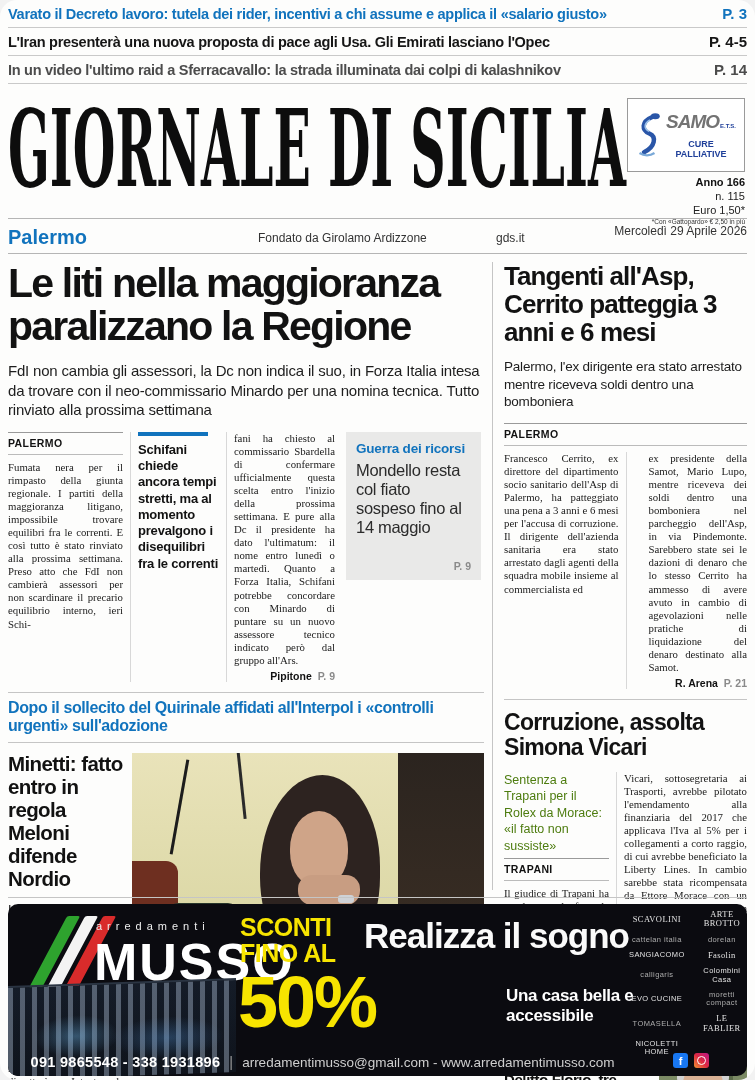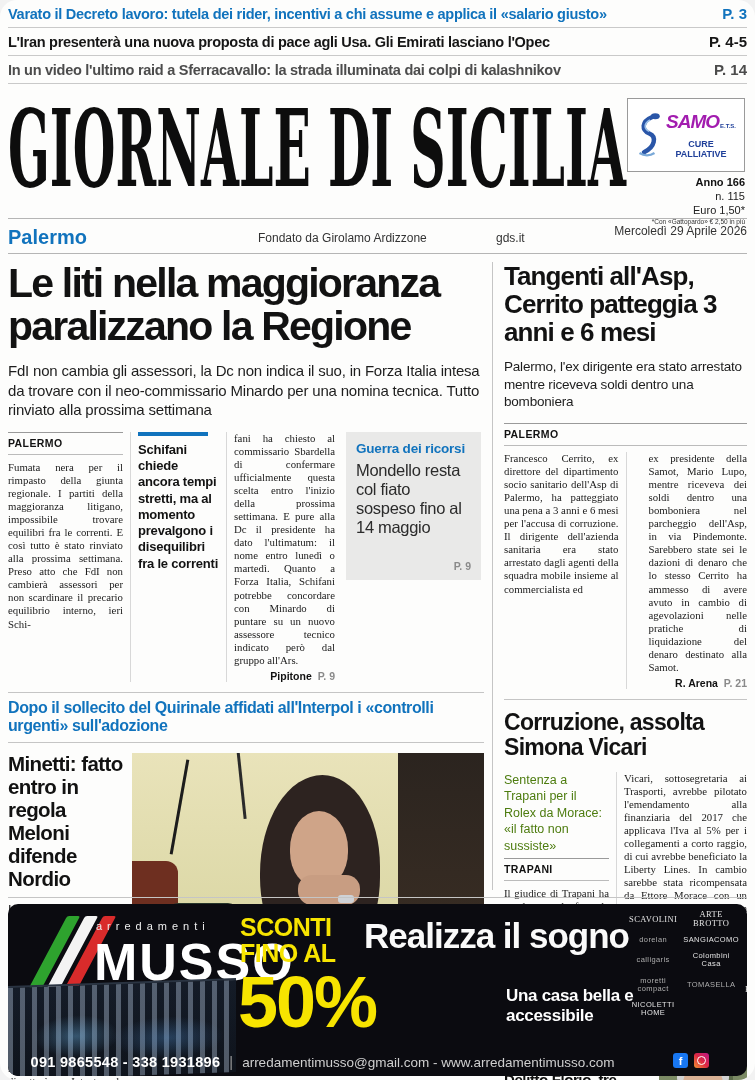--- a/index.html
+++ b/index.html
@@ -18,21 +18,21 @@
   .c-blue { color:#1173bd; }
   .c-black { color:#161616; }
   .c-gray { color:#4c4c4c; }
   
   .masthead { position:absolute; top:88px; left:8px; right:8px; height:128px; }
   .mast-title-svg { position:absolute; left:0; top:0; }
   .samo-box { position:absolute; right:2px; top:10px; width:118px; height:74px;
     border:1px solid #9a9a9a; background:#fff; display:flex; align-items:center; padding:4px; }
   .samo-swirl { width:30px; height:58px; flex:0 0 auto; }
   .samo-right { flex:1; text-align:center; }
-  .samo-name { font-weight:bold; font-style:italic; font-size:19px; color:#a21caf; letter-spacing:-1px; display:inline; }
+  .samo-name { font-weight:bold; font-style:italic; font-size:19px; color:#737373; letter-spacing:-1px; display:inline; }
   .samo-ets { font-weight:bold; font-size:6px; color:#20409a; display:inline; margin-left:1px; }
   .samo-tagline { font-weight:bold; font-size:9px; color:#20409a; margin-top:6px; }
   .issue-info { position:absolute; right:2px; top:88px; text-align:right; line-height:1.25; }
   .issue-anno { font-weight:bold; font-size:11px; }
   .issue-line { font-size:11px; color:#222; }
   .issue-note { font-size:6.5px; color:#333; margin-top:1px; }
   
   .dateline { position:absolute; top:218px; left:8px; right:8px; height:36px;
     border-top:1px solid #b5b5b5; border-bottom:1px solid #b5b5b5; }
   .dl-city { position:absolute; left:0; top:7px; font-weight:bold; font-size:20px; color:#1173bd; }
@@ -130,21 +130,21 @@
     border-top:2px solid #2a3442; transform:skewY(-2deg); }
   .ad-sconti { position:absolute; left:232px; top:10px; color:#f7e400; font-weight:bold; font-size:25px; line-height:1.04; letter-spacing:-0.5px; }
   .ad-50 { position:absolute; left:230px; top:62px; color:#f7e400; font-weight:bold; font-size:72px; letter-spacing:-2px; line-height:1; }
   .ad-slogan { position:absolute; left:356px; top:12px; font-weight:bold; font-size:35px; letter-spacing:-1px; color:#fafafa; }
   .ad-visit { position:absolute; left:358px; top:58px; line-height:1.2; }
   .ad-visit .v-small { font-size:9.5px; color:#bdbdbd; letter-spacing:0.5px; }
   .ad-visit .v-big { font-size:16px; font-weight:bold; color:#fff; line-height:1.1; }
   .ad-visit .v-med { font-size:13.5px; font-weight:bold; color:#fff; line-height:1.25; }
   .ad-casa { position:absolute; left:498px; top:82px; width:140px; font-weight:bold; font-size:17px; line-height:1.2; color:#fff; letter-spacing:-0.3px; }
   .ad-brands { position:absolute; right:6px; top:6px; width:112px; display:grid;
-    grid-template-columns:1fr 1fr 1fr; gap:7px 6px; align-items:center; }
+    grid-template-columns:1fr 1fr; gap:7px 18px; align-items:center; }
   .brand { font-size:7.5px; color:#e2e2e2; text-align:center; letter-spacing:0.4px; line-height:1.1; }
   .brand.serif { font-family:"Liberation Serif", serif; font-size:8.5px; }
   .brand.dim { color:#adadad; }
   .ad-social { position:absolute; right:38px; bottom:8px; display:flex; gap:6px; }
   .soc { width:15px; height:15px; border-radius:3px; font-size:11px; font-weight:bold;
     display:flex; align-items:center; justify-content:center; }
   .soc-fb { background:#1877f2; color:#fff; }
   .soc-ig { background:linear-gradient(45deg,#f09433,#dc2743,#bc1888); color:#fff; position:relative; }
   .soc-ig::after { content:""; width:7px; height:7px; border:1.5px solid #fff; border-radius:50%; }
   .ad-contact { position:absolute; left:0; right:110px; bottom:6px; text-align:center; font-size:14.5px; white-space:nowrap; }

